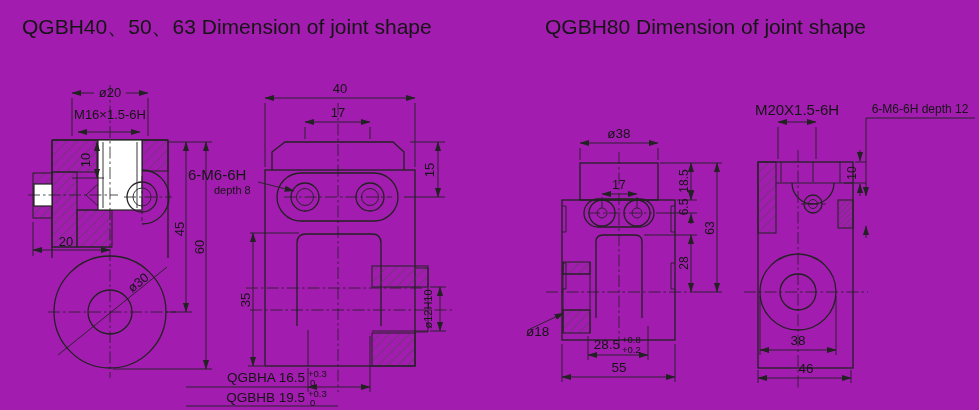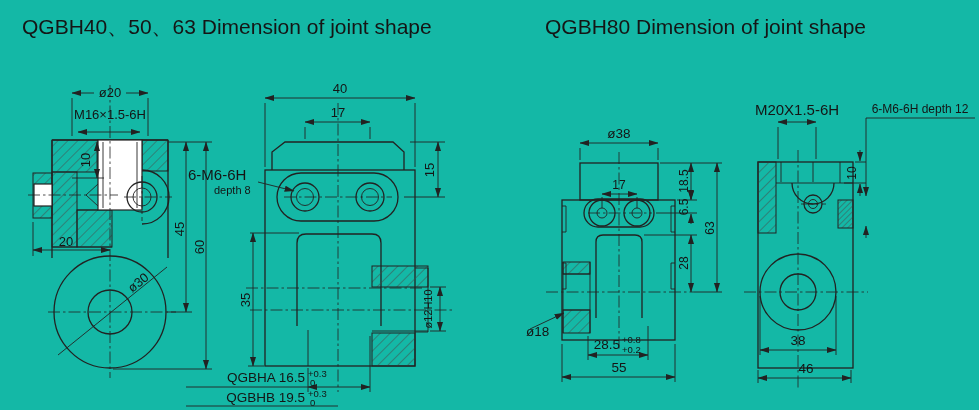--- a/index.html
+++ b/index.html
@@ -1,16 +1,16 @@
 <!DOCTYPE html>
 <html><head>
 <meta charset="utf-8">
 <style>
   html,body{margin:0;padding:0;background:#fff;}
-  .stage{position:relative;width:979px;height:410px;background:#14b8a6;overflow:hidden;
+  .stage{position:relative;width:979px;height:410px;background:#a21caf;overflow:hidden;
          font-family:"Liberation Sans",sans-serif;}
   svg text{fill:#151515;font-family:"Liberation Sans",sans-serif;}
   .title{font-size:21px;}
   .t15{font-size:15px;} .t14{font-size:13.5px;} .t13{font-size:13px;}
   .t12{font-size:12px;} .t11{font-size:11px;} .t9{font-size:9.5px;}
   .ol{fill:none;stroke:#222;stroke-width:1.3;}
   .thin{fill:none;stroke:#222;stroke-width:0.9;}
   .dim{fill:none;stroke:#222;stroke-width:0.9;}
   .cl{fill:none;stroke:#222;stroke-width:0.8;stroke-dasharray:12 3 2.5 3;}
   .ht{fill:url(#hatch);stroke:#222;stroke-width:1;}

